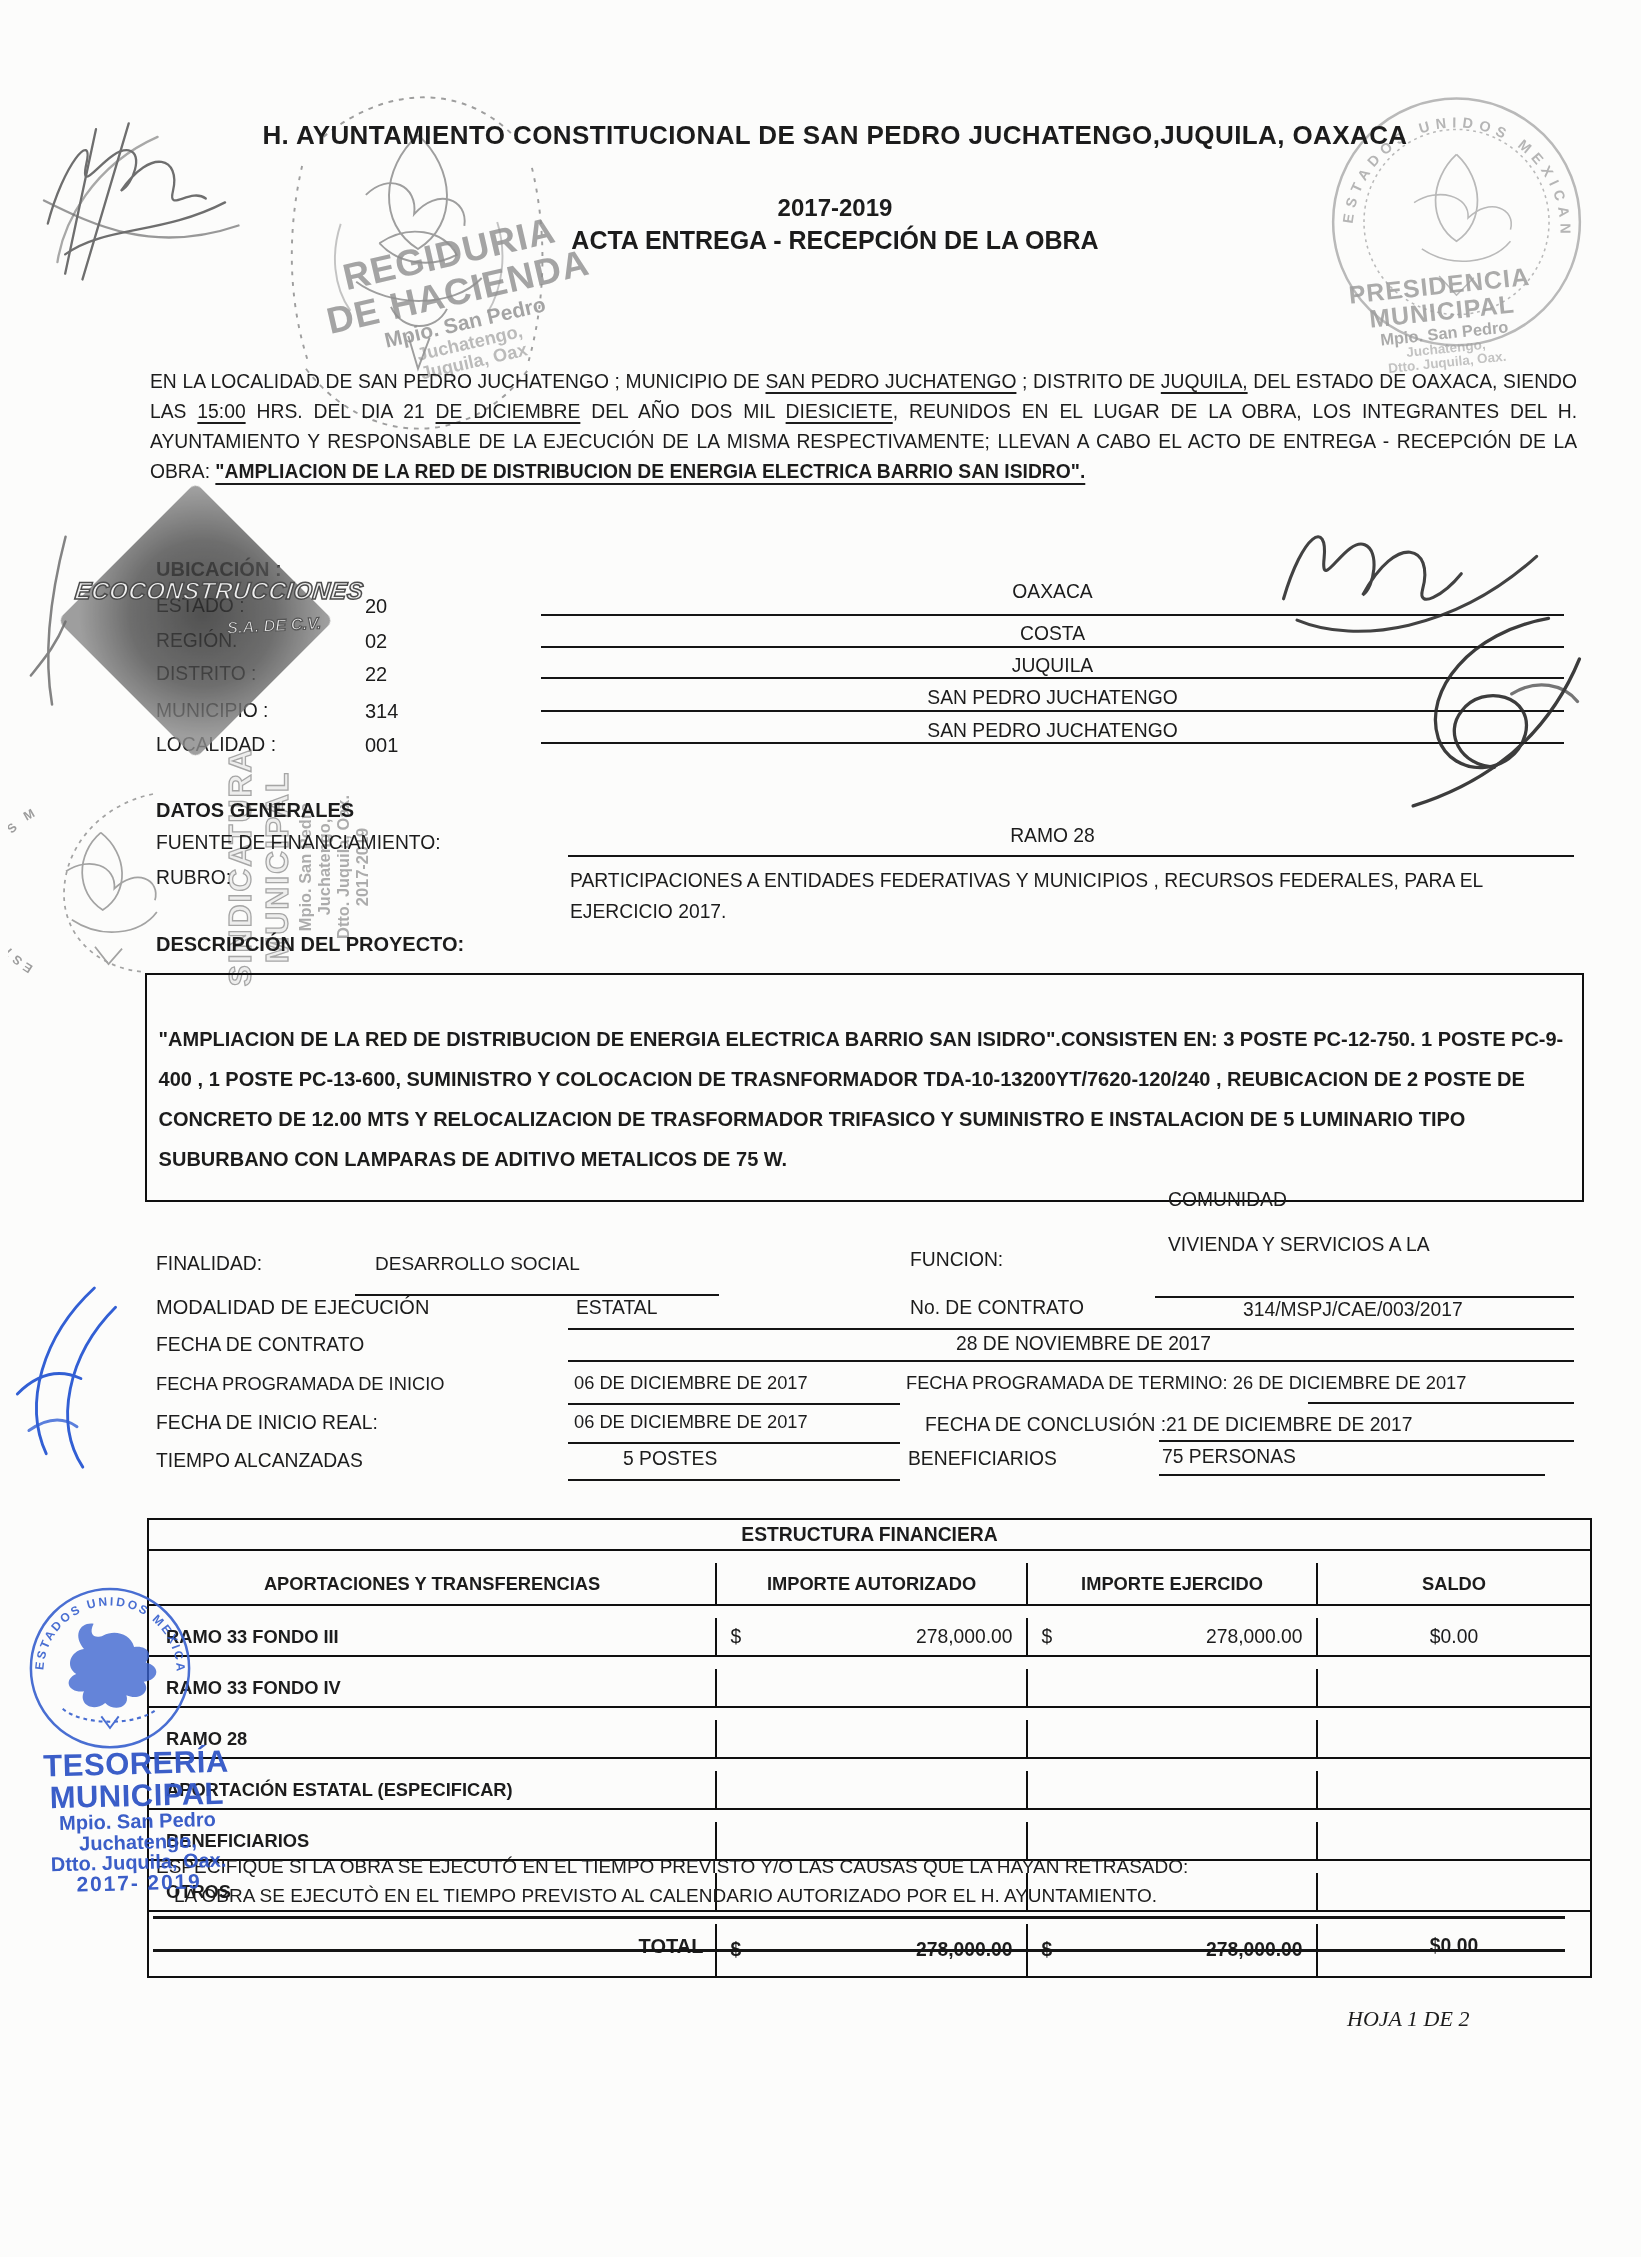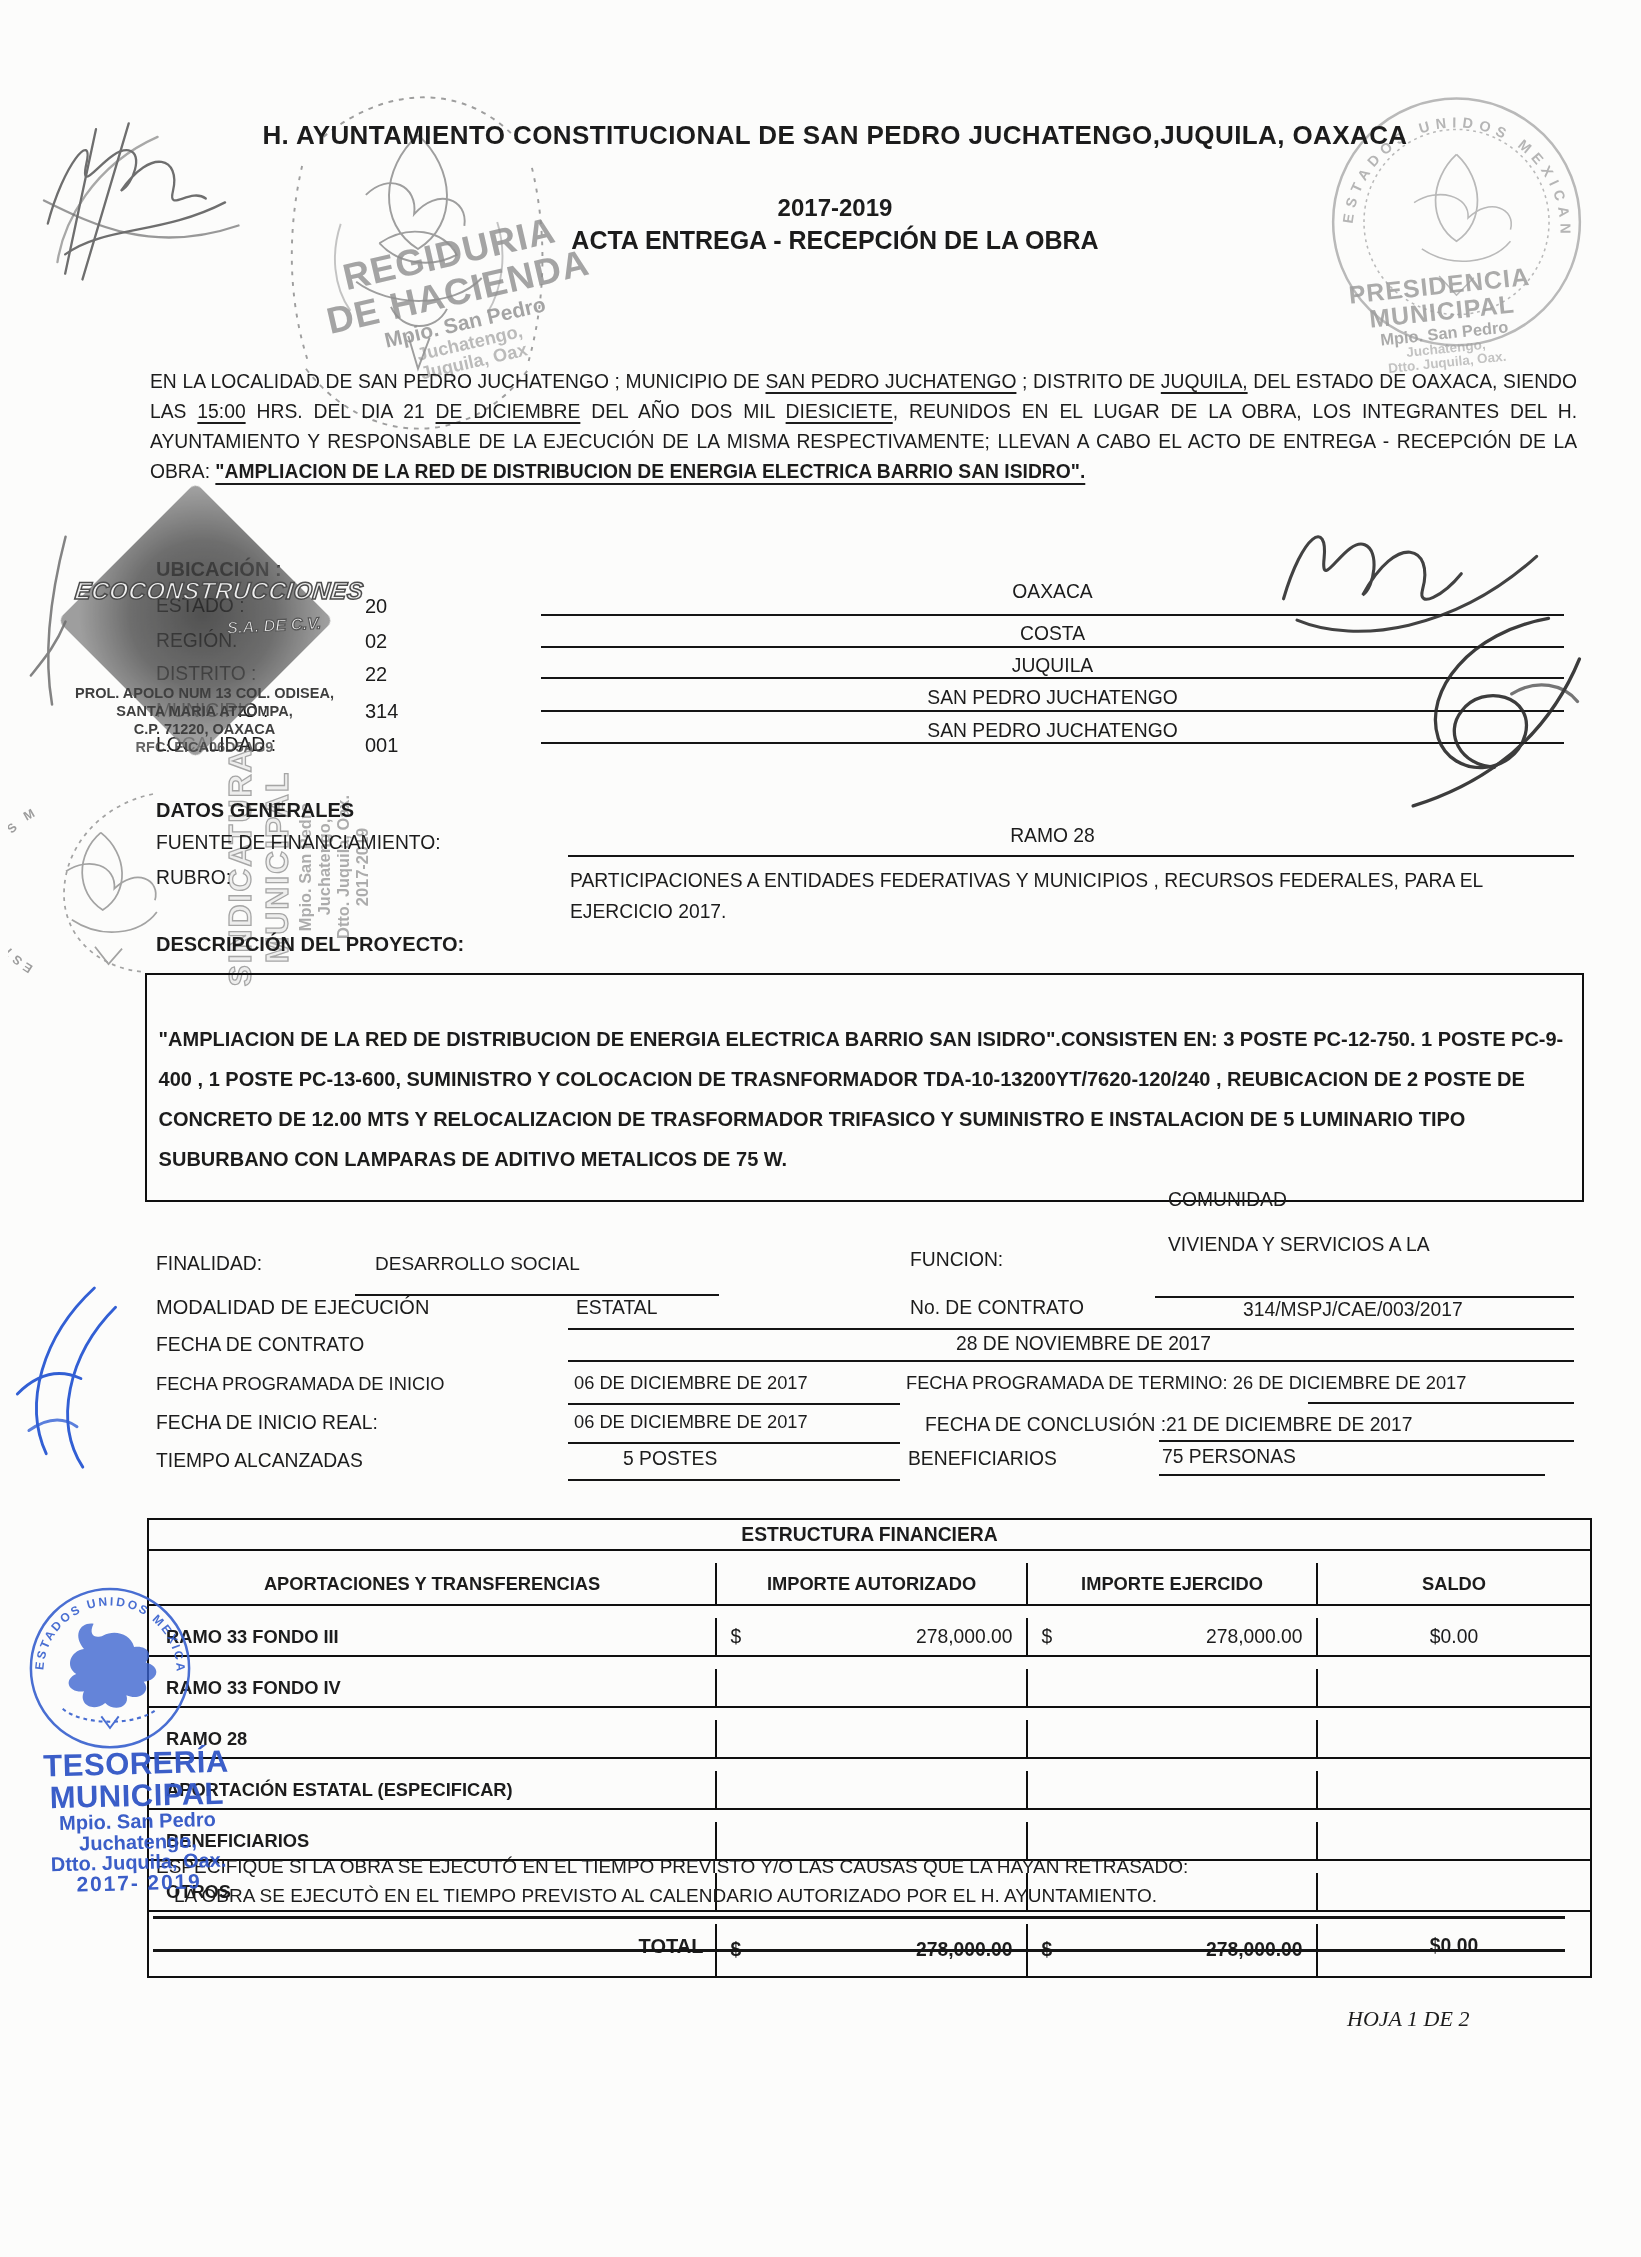--- a/index.html
+++ b/index.html
@@ -174,26 +174,20 @@
 
   <div class="abs diamond"></div>
   <svg class="abs" style="left:21px;top:529px;" width="92" height="188" viewBox="0 0 95 195">
     <g fill="none" stroke="#6f6f6f" stroke-width="2.6" stroke-linecap="round" opacity=".85">
       <path d="M46,8 C32,62 22,124 32,182"></path>
       <path d="M10,152 C26,132 36,120 46,96"></path>
     </g>
   </svg>
   <div class="abs eco">ECOCONSTRUCCIONES</div>
   <div class="abs eco2">S.A. DE C.V.</div>
-  <div class="abs eco-addr">
-    <div>PROL. APOLO NUM 13 COL. ODISEA,</div>
-    <div>SANTA MARIA ATZOMPA,</div>
-    <div>C.P. 71220, OAXACA</div>
-    <div style="opacity:.8;">RFC: EICA06D5AG9</div>
-  </div>
 
   <svg class="abs" style="left:1270px;top:504px;" width="285" height="150" viewBox="0 0 295 155">
     <g fill="none" stroke="#2e2e2e" stroke-width="3.2" stroke-linecap="round" opacity=".9">
       <path d="M14,98 C34,30 60,16 56,56 C52,94 78,34 98,42 C114,48 108,86 96,94 C132,28 170,44 158,88 C152,110 180,94 198,72"></path>
       <path d="M28,120 C90,146 192,130 276,54"></path>
     </g>
   </svg>
   <svg class="abs" style="left:1357px;top:601px;" width="237" height="232" viewBox="0 0 245 240">
     <g fill="none" stroke="#282828" stroke-width="3.4" stroke-linecap="round" opacity=".9">
       <path d="M198,18 C118,32 68,92 84,142 C98,184 162,182 174,138 C184,98 130,84 108,114 C90,136 106,170 142,172"></path>

